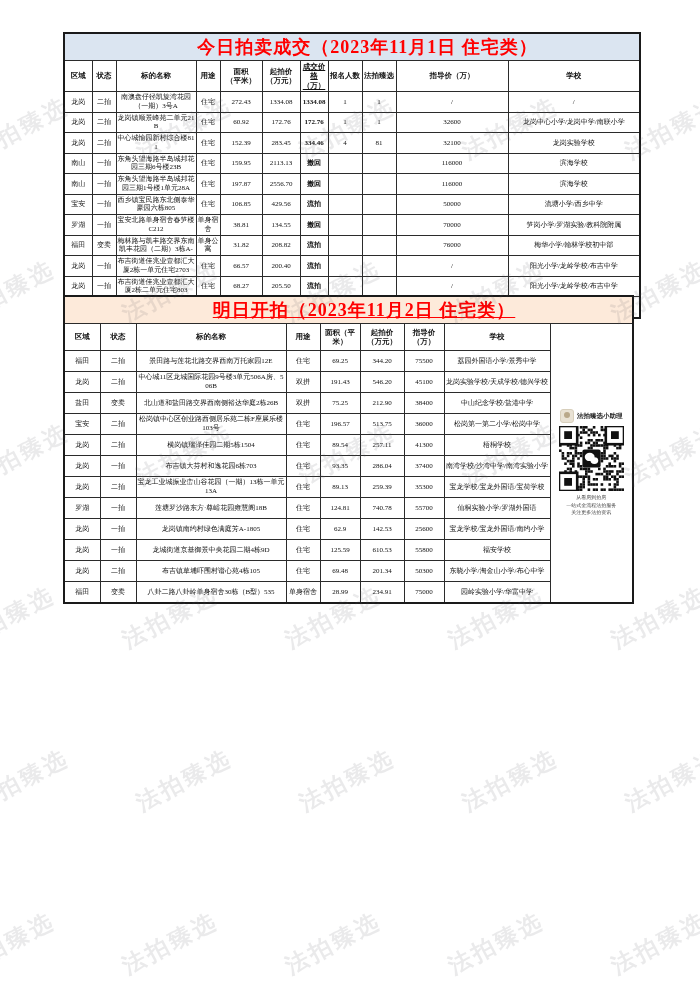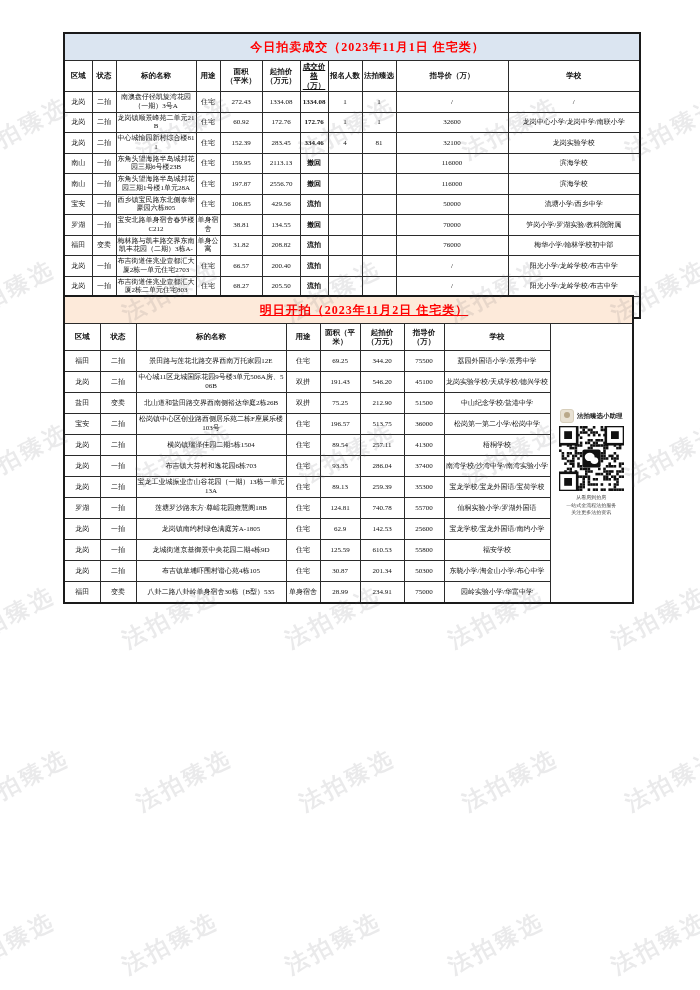--- a/index.html
+++ b/index.html
@@ -16,21 +16,21 @@
     position:absolute;background:transparent;
   }
   table.auction td,table.auction th{
     border:1px solid #2b2b2b;
     font-size:7px;line-height:1.25;text-align:center;vertical-align:middle;
     padding:1px 1px;color:#111;word-break:break-all;
     font-family:"Liberation Serif","DejaVu Serif",serif;
   }
   table.auction{border:2px solid #1a1a1a;}
   tr.title-row td{
-    font-size:12px;font-weight:bold;letter-spacing:1px;
+    font-size:18px;font-weight:bold;letter-spacing:1px;
     height:24px;color:var(--title-red);padding-left:32px;
   }
   #today-table tr.title-row td{background:var(--today-bg);}
   #tomorrow-table tr.title-row td{background:var(--tomorrow-bg);text-decoration:underline;}
   tr.head-row th{font-weight:bold;font-size:7.5px;white-space:pre-line;height:24px;background:#fff;}
   th.blue-head{color:var(--blue);text-decoration:underline;}
   th.orange-head{color:var(--orange);}
   #today-table td.data{height:15px;}
   #tomorrow-table td.data{height:18px;}
   td.result-price{color:var(--blue);font-weight:bold;}
@@ -513,21 +513,21 @@
           <td class="data">45100</td>
           <td class="data">龙岗实验学校/天成学校/德兴学校</td>
         </tr>
         <tr>
           <td class="data">盐田</td>
           <td class="data">变卖</td>
           <td class="data">北山道和盐田路交界西南侧裕达华庭2栋26B</td>
           <td class="data">双拼</td>
           <td class="data">75.25</td>
           <td class="data">212.90</td>
-          <td class="data">51500</td>
+          <td class="data">38400</td>
           <td class="data">中山纪念学校/盐港中学</td>
         </tr>
         <tr>
           <td class="data">宝安</td>
           <td class="data">二拍</td>
           <td class="data">松岗镇中心区创业路西侧居乐苑二栋F座展乐楼103号</td>
           <td class="data">住宅</td>
           <td class="data">196.57</td>
           <td class="data">513.75</td>
           <td class="data">36000</td>
@@ -591,21 +591,21 @@
           <td class="data">125.59</td>
           <td class="data">610.53</td>
           <td class="data">55800</td>
           <td class="data">福安学校</td>
         </tr>
         <tr>
           <td class="data">龙岗</td>
           <td class="data">二拍</td>
           <td class="data">布吉镇草埔吓围村谱心苑4栋105</td>
           <td class="data">住宅</td>
-          <td class="data">30.87</td>
+          <td class="data">69.48</td>
           <td class="data">201.34</td>
           <td class="data">50300</td>
           <td class="data">东晓小学/淘金山小学/布心中学</td>
         </tr>
         <tr>
           <td class="data">福田</td>
           <td class="data">变卖</td>
           <td class="data">八卦二路八卦岭单身宿舍30栋（B型）535</td>
           <td class="data">单身宿舍</td>
           <td class="data">28.99</td>

